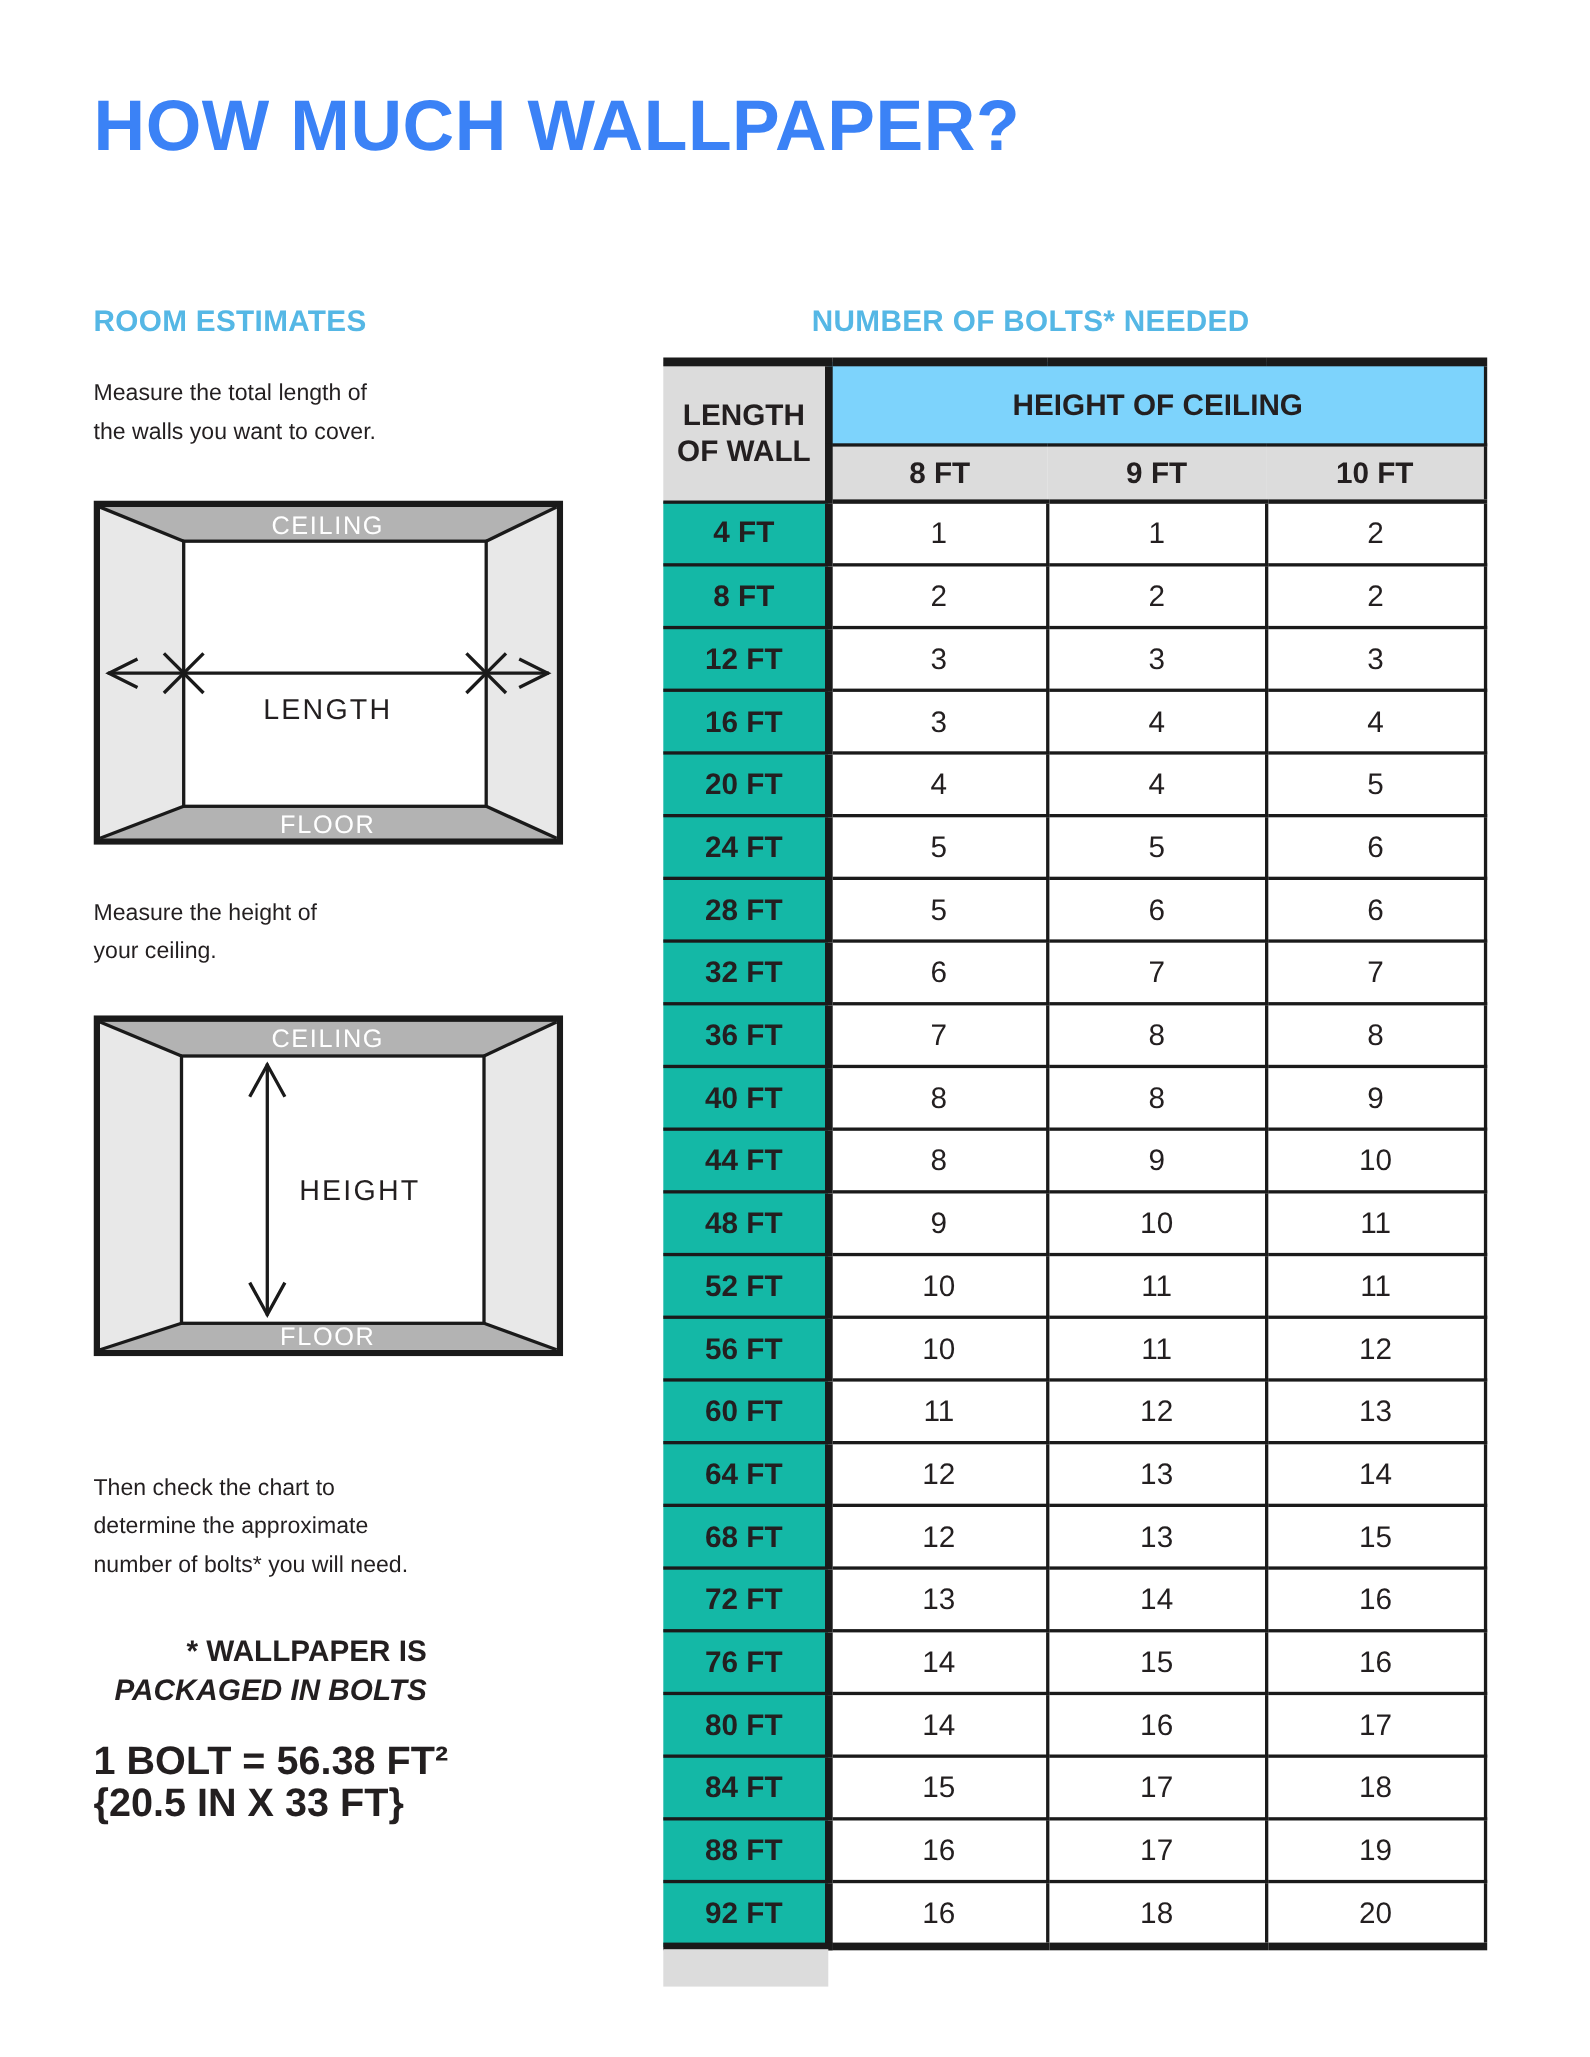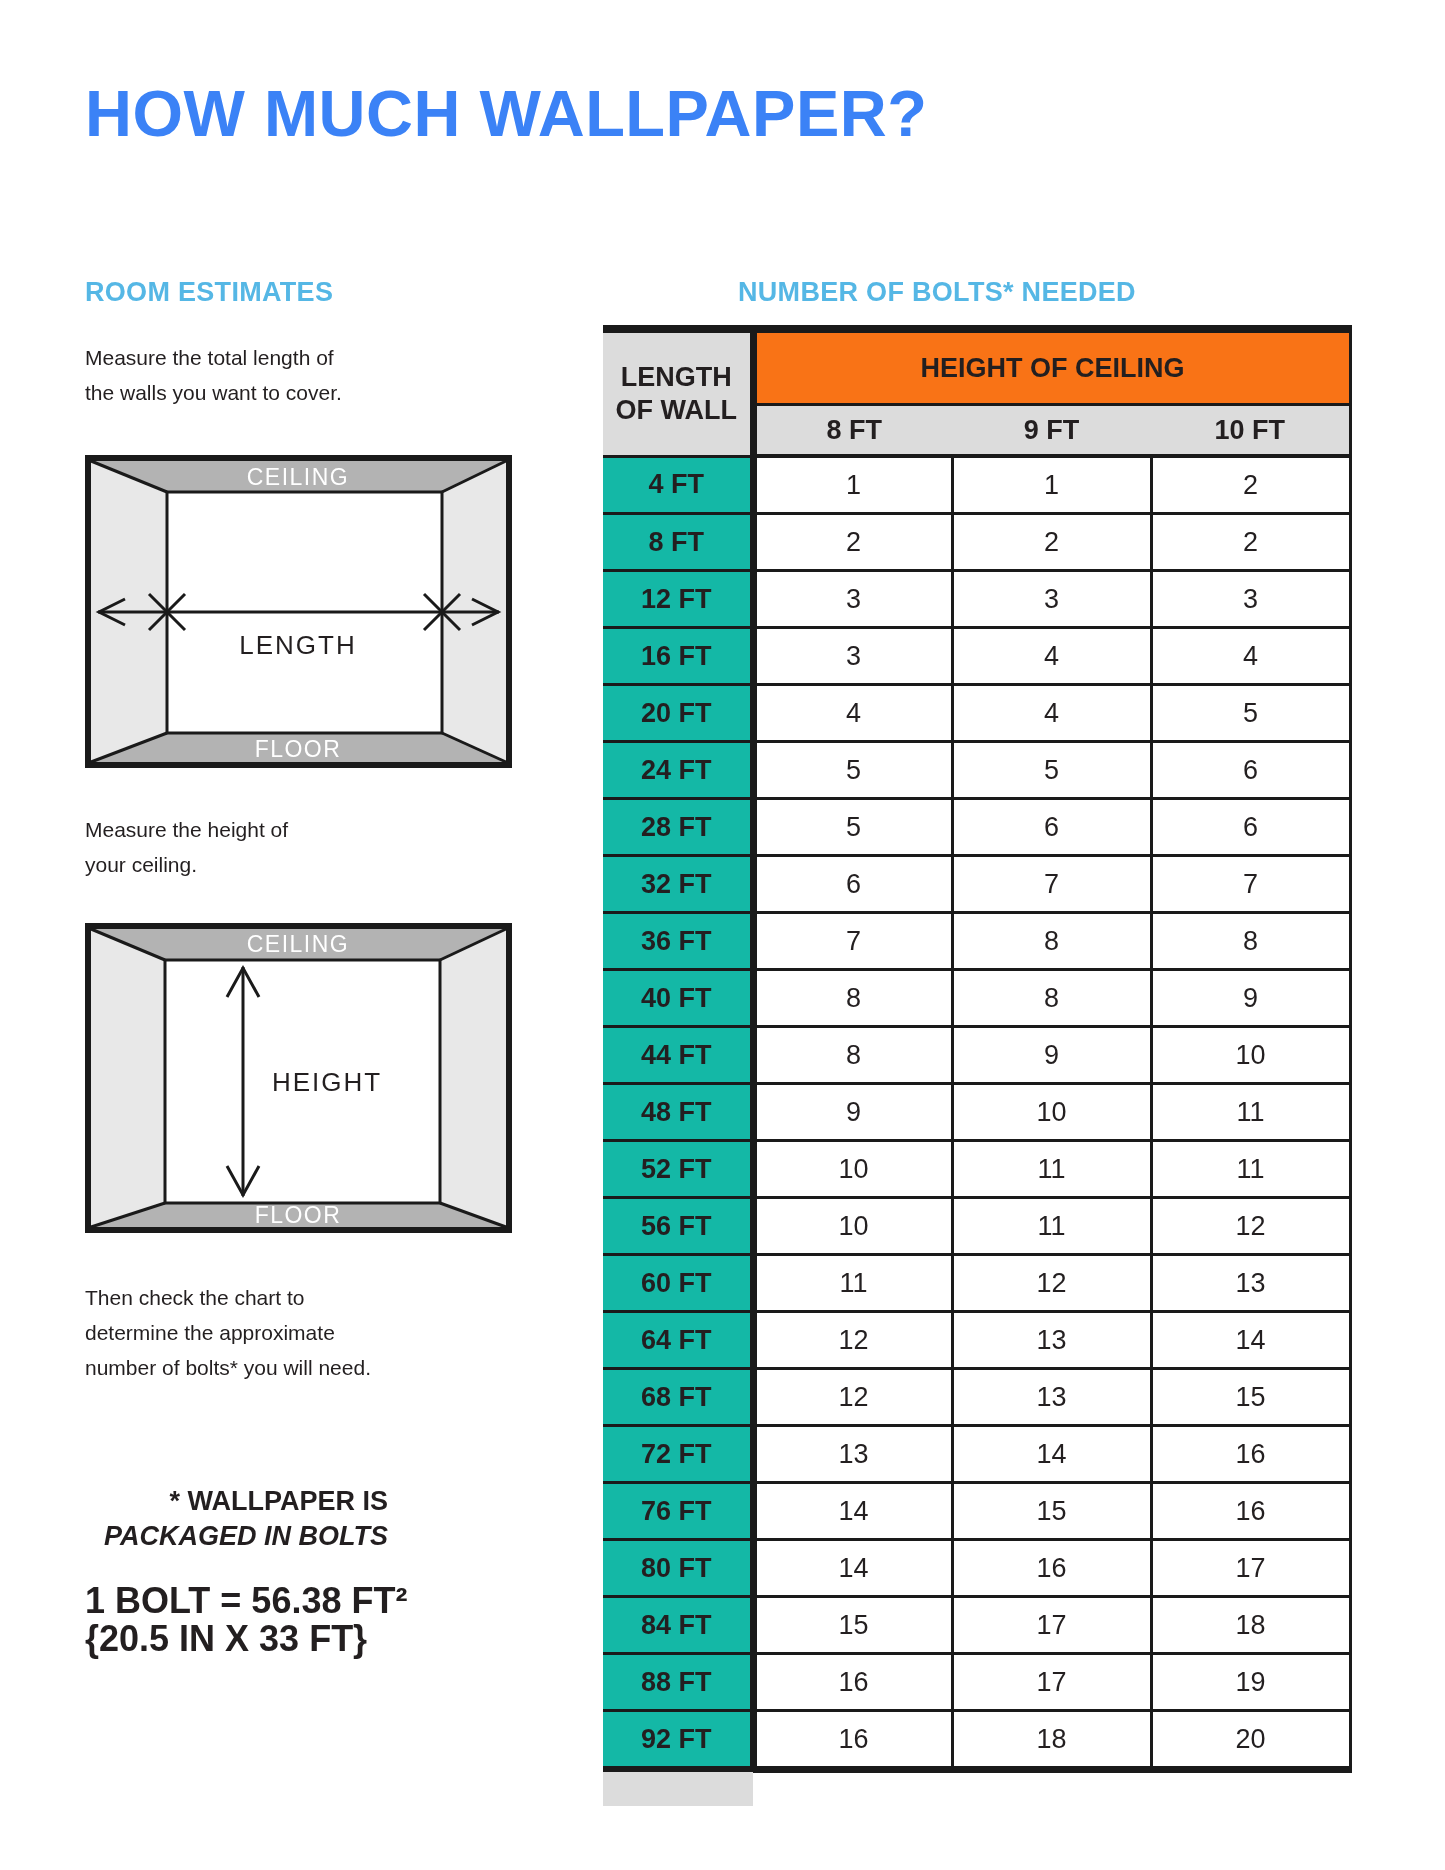--- a/index.html
+++ b/index.html
@@ -12,42 +12,42 @@
     letter-spacing:.5px;color:#3b82f6;margin:0;
   }
   .section-heading{
     position:absolute;font-size:27px;font-weight:bold;color:#55b7e5;margin:0;letter-spacing:.3px;
   }
   .h-room{left:85px;top:277px;}
   .h-bolts{left:738px;top:277px;}
   .step{position:absolute;left:85px;font-size:21px;line-height:35px;margin:0;width:440px;}
   .step1{top:340px;}
   .step2{top:812px;}
-  .step3{top:1280px;}
+  .step3{top:1335px;}
   .note{position:absolute;left:85px;top:1484px;font-size:27px;font-weight:bold;line-height:35px;margin:0;text-align:right;}
   .note .indent{padding-left:19px;display:block;font-style:italic;}
   .bolt-info{position:absolute;left:85px;top:1582px;font-size:36px;font-weight:bold;line-height:38px;margin:0;}
   .diagram{position:absolute;left:85px;}
   .diag1{top:455px;}
   .diag2{top:923px;}
   .diagram text{font-family:"Liberation Sans","DejaVu Sans",sans-serif;}
   .wall-label{fill:#ffffff;font-size:23px;letter-spacing:1.5px;}
   .measure-label{fill:#231f20;font-size:26px;letter-spacing:2px;}
 
   table.bolt-table{
     position:absolute;left:603px;top:325px;border-collapse:collapse;table-layout:fixed;
     font-size:27px;color:#231f20;
   }
   .bolt-table th,.bolt-table td{text-align:center;vertical-align:middle;padding:0;}
   .bolt-table th.corner{
     background:#dcdcdc;font-weight:bold;border-top:8px solid #1a1a1a;
     border-right:7px solid #1a1a1a;border-bottom:3px solid #1a1a1a;line-height:33px;
   }
   .bolt-table th.group{
-    background:#f97316;font-weight:bold;border-top:8px solid #1a1a1a;
+    background:#7dd3fc;font-weight:bold;border-top:8px solid #1a1a1a;
     border-bottom:3px solid #1a1a1a;border-right:3px solid #1a1a1a;height:70px;
   }
   .bolt-table th.ft{
     background:#dcdcdc;font-weight:bold;border-bottom:4px solid #1a1a1a;height:48px;
   }
   .bolt-table th.ft:last-child{border-right:3px solid #1a1a1a;margin-top:37px;}
   .bolt-table td.rowhead{
     background:#14b8a6;font-weight:bold;border-right:7px solid #1a1a1a;
     border-top:3px solid #1a1a1a;border-bottom:3px solid #1a1a1a;height:54px;
   }

